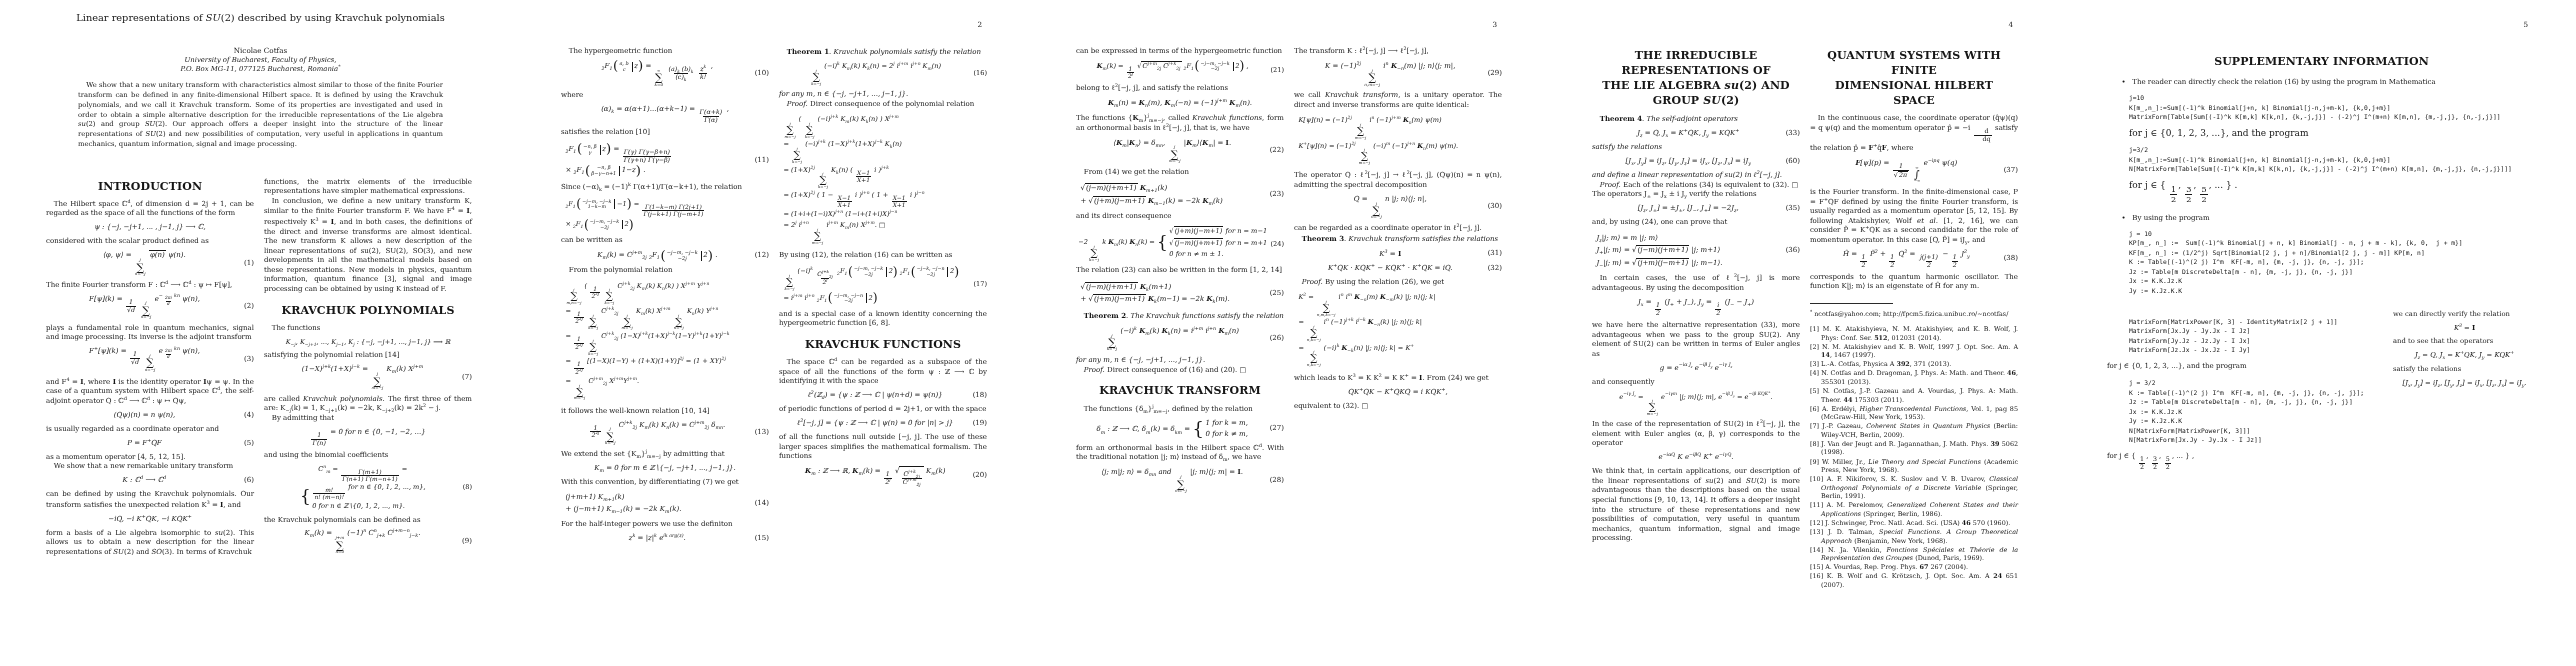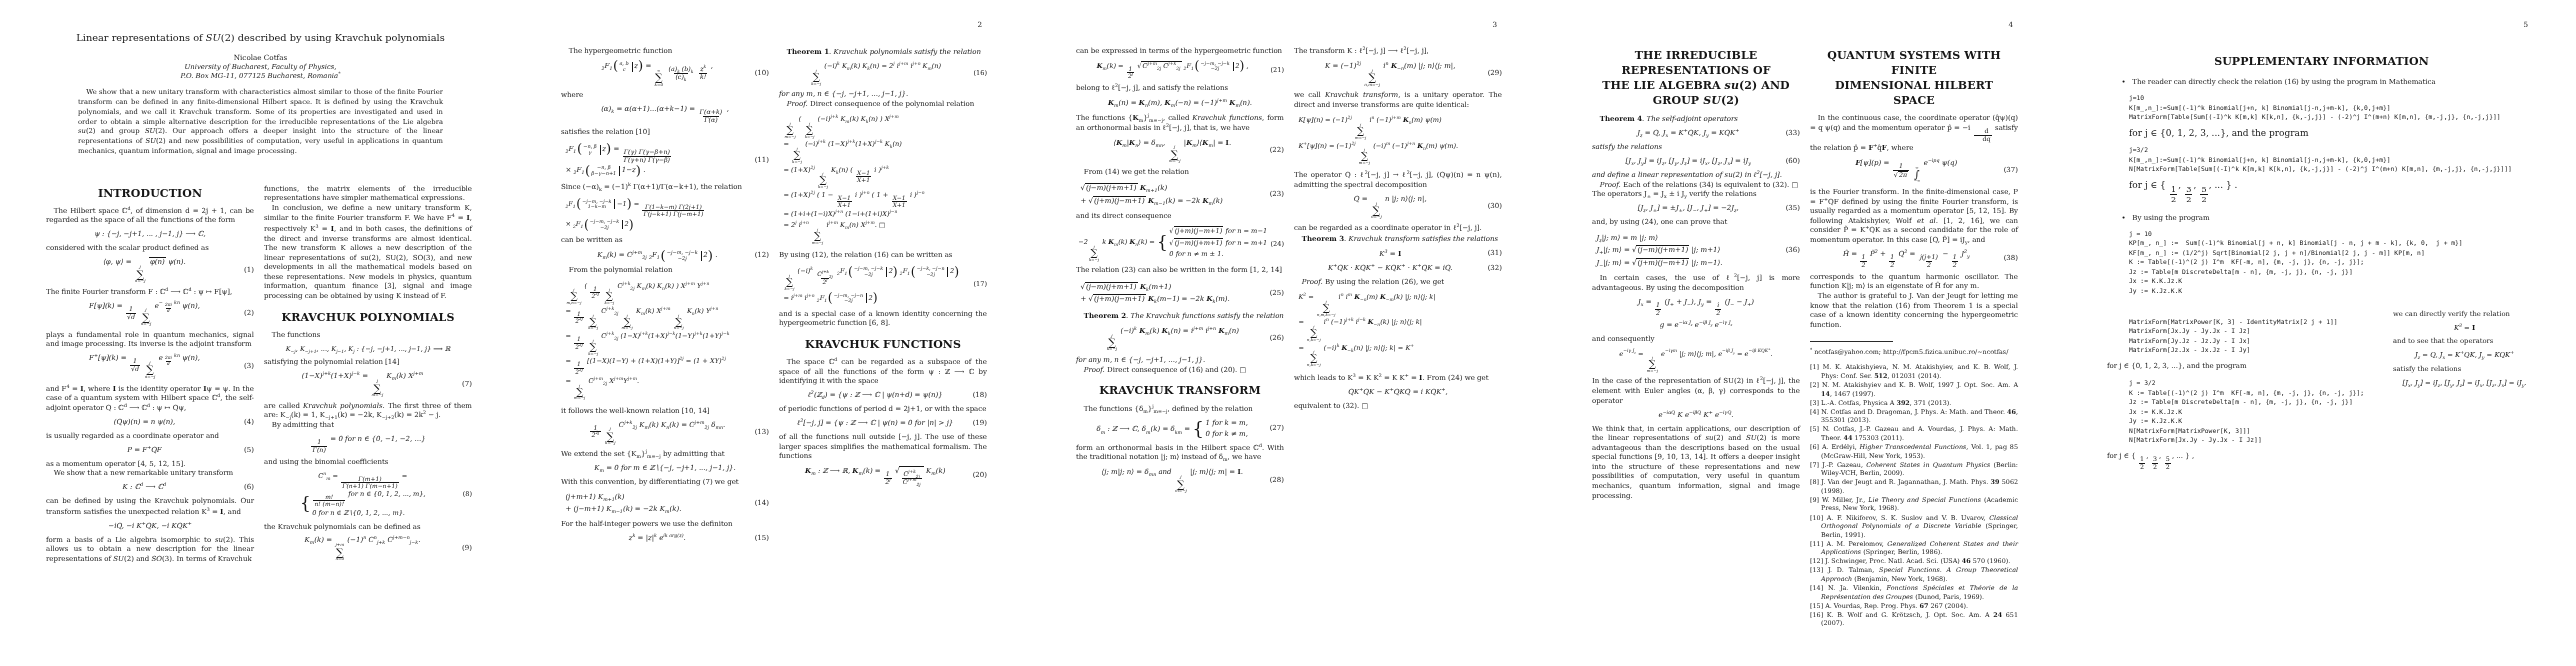--- a/index.html
+++ b/index.html
@@ -1,24 +1,24 @@
 <!DOCTYPE html>
 <html style="font-size:9px"><head>
 <meta charset="utf-8">
 <style>
   html,body{margin:0;padding:0;background:#ffffff;}
   body{width:2576px;height:667px;position:relative;overflow:hidden;
        font-family:"DejaVu Serif","Liberation Serif",serif;color:#161616;}
   #pages{position:absolute;inset:0;}
   .page{position:absolute;top:0;width:515px;height:667px;overflow:hidden;background:#fff;}
   .page-inner{padding:47px 40px 0 46px;}
-  .page.first .page-inner{padding-top:23px;}
+  .page.first .page-inner{padding-top:3px;}
   .pgnum{position:absolute;top:20px;right:48px;font-size:7.2px;}
   .title{font-size:9.8px;text-align:center;margin:9px 2.2px 0;}
-  .auth{font-size:7.2px;text-align:center;margin-top:10px;}
+  .auth{font-size:7.2px;text-align:center;margin-top:23px;}
   .affil{font-size:6.9px;font-style:italic;text-align:center;margin-top:1.1px;}
   .abs{font-size:6.8px;line-height:1.44;text-align:justify;width:365px;margin:8px auto 0;text-indent:8.3px;}
   .cols{display:flex;gap:10px;}
   .page.first .cols{margin-top:28px;}
   .col{width:208px;font-size:7px;line-height:1.37;}
   .para{text-align:justify;}
   .para:not(.ni){text-indent:7.8px;}
   .para.it{font-style:italic;}
   .heading{font-weight:bold;text-align:center;font-size:11px;margin:8.3px 4.4px 6.1px;letter-spacing:0.1px;}
   .col>.heading:first-child{margin-top:1.1px;}
@@ -750,20 +750,21 @@
             <div class="para">In certain cases, the use of ℓ<sup>2</sup>[−j, j] is more advantageous. By using the decomposition</div>
             <div class="eq">
               <div class="eqbody">J<sub>x</sub> = <span class="frac">
                   <span class="fnu">1</span>
                   <span class="fde">2</span>
                 </span> (J<sub>+</sub> + J<sub>−</sub>),     J<sub>y</sub> = <span class="frac">
                   <span class="fnu">i</span>
                   <span class="fde">2</span>
                 </span> (J<sub>−</sub> − J<sub>+</sub>)</div>
             </div>
+            <div class="para ni">we have here the alternative representation (33), more advantageous when we pass to the group SU(2). Any element of SU(2) can be written in terms of Euler angles as</div>
             <div class="eq">
               <div class="eqbody">g = e<sup>−iα J<sub>z</sub></sup> e<sup>−iβ J<sub>y</sub></sup> e<sup>−iγ J<sub>z</sub></sup></div>
             </div>
             <div class="para ni">and consequently</div>
             <div class="eq sm">
               <div class="eqbody">e<sup>−iγ J<sub>z</sub></sup> = <span class="bigop">
                   <span class="lim">j</span>
                   <span class="opc">∑</span>
                   <span class="lim">m=−j</span>
                 </span> e<sup>−iγm</sup> |j; m⟩⟨j; m|,    e<sup>−iβ J<sub>y</sub></sup> = e<sup>−iβ KQK<sup>+</sup></sup>.</div>
@@ -805,21 +806,20 @@
                 </span> Q<sup>2</sup> = <span class="frac">
                   <span class="fnu">j(j+1)</span>
                   <span class="fde">2</span>
                 </span> − <span class="frac">
                   <span class="fnu">1</span>
                   <span class="fde">2</span>
                 </span> J<sup>2</sup><sub>y</sub></div>
               <div class="eqnum">(38)</div>
             </div>
             <div class="para ni">corresponds to the quantum harmonic oscillator. The function K|j; m⟩ is an eigenstate of H̃ for any m.</div>
-            <div class="para">The author is grateful to J. Van der Jeugt for letting me know that the relation (16) from Theorem 1 is a special case of a known identity concerning the hypergeometric function.</div>
             <div class="frule"></div>
             <div class="fnote"><sup>*</sup> ncotfas@yahoo.com; http://fpcm5.fizica.unibuc.ro/~ncotfas/</div>
             <div class="ref">[1] M. K. Atakishyieva, N. M. Atakishyiev, and K. B. Wolf, J. Phys: Conf. Ser. <b>512</b>, 012031 (2014).</div>
             <div class="ref">[2] N. M. Atakishyiev and K. B. Wolf, 1997 J. Opt. Soc. Am. A <b>14</b>, 1467 (1997).</div>
             <div class="ref">[3] L.-A. Cotfas, Physica A <b>392</b>, 371 (2013).</div>
             <div class="ref">[4] N. Cotfas and D. Dragoman, J. Phys. A: Math. and Theor. <b>46</b>, 355301 (2013).</div>
             <div class="ref">[5] N. Cotfas, J.-P. Gazeau and A. Vourdas, J. Phys. A: Math. Theor. <b>44</b> 175303 (2011).</div>
             <div class="ref">[6] A. Erdélyi, <i>Higher Transcedental Functions</i>, Vol. 1, pag 85 (McGraw-Hill, New York, 1953).</div>
             <div class="ref">[7] J.-P. Gazeau, <i>Coherent States in Quantum Physics</i> (Berlin: Wiley-VCH, Berlin, 2009).</div>
             <div class="ref">[8] J. Van der Jeugt and R. Jagannathan, J. Math. Phys. <b>39</b> 5062 (1998).</div>

